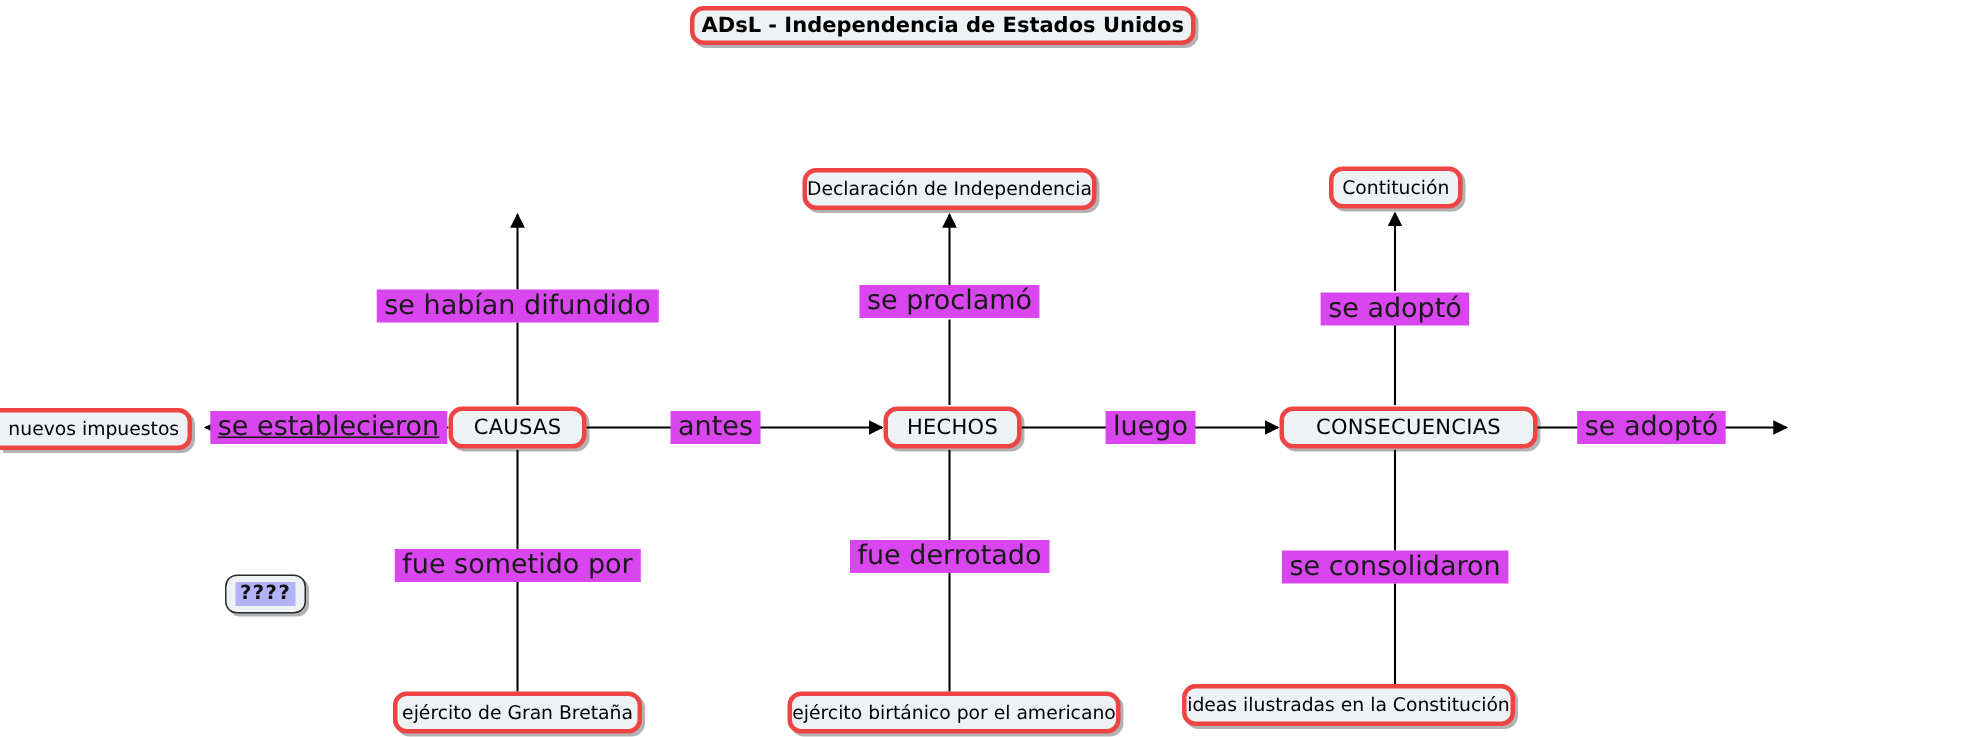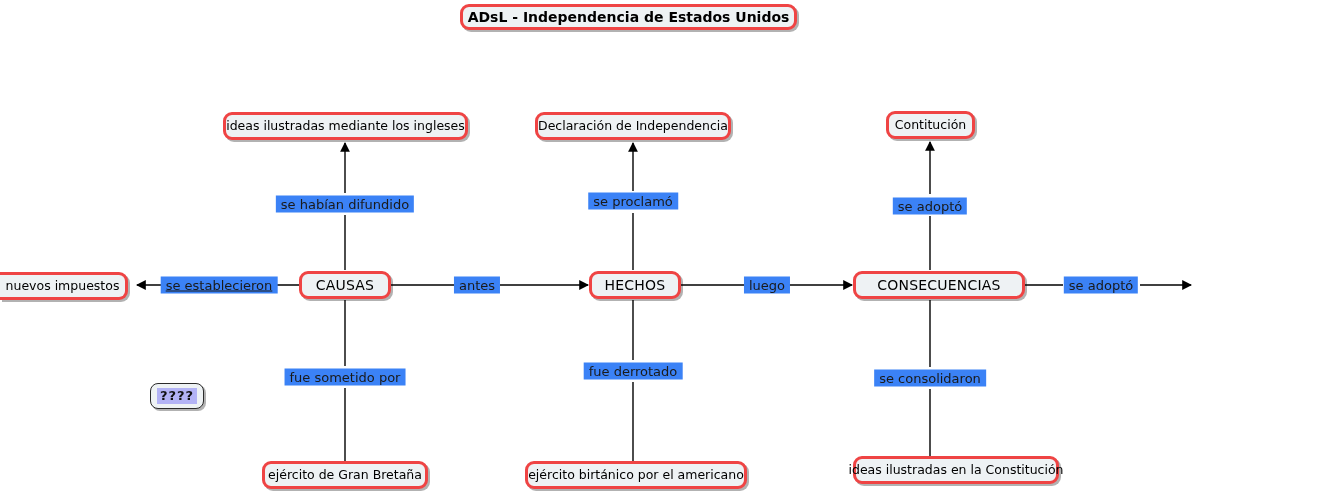--- a/index.html
+++ b/index.html
@@ -67,23 +67,23 @@
   
   .node.clipped-left {
     border-left: none;
     border-top-left-radius: 0;
     border-bottom-left-radius: 0;
   }
 
   
   .linklabel {
     position: absolute;
-    background: #3b82f6;
+    background: #d946ef;
     color: #1a1a1a;
-    font-size: 13px;
+    font-size: 18px;
     line-height: 1;
     padding: 2px 5px;
     white-space: nowrap;
     transform: translate(-50%, -50%);
   }
 
   
   .unknown-chip {
     position: absolute;
     box-sizing: border-box;
@@ -148,40 +148,39 @@
       <line x1="633" y1="300" x2="633" y2="360"></line>
       <line x1="633" y1="382" x2="633" y2="461"></line>
 
       <line x1="930" y1="300" x2="930" y2="367"></line>
       <line x1="930" y1="389" x2="930" y2="461"></line>
     </g>
   </svg>
 
   <div class="node title" style="left:460px; top:4px; width:337px;">ADsL - Independencia de Estados Unidos</div>
 
-  <div class="node" style="left:223px; top:112px; width:245px;">ideas ilustradas mediante los ingleses</div>
 
   <div class="node" style="left:535px; top:112px; width:196px;">Declaración de Independencia</div>
 
   <div class="node" style="left:886px; top:111px; width:89px;">Contitución</div>
 
   <div class="node clipped-left" style="left:0px; top:272px; width:128px;">nuevos impuestos</div>
 
   <div class="node main" style="left:299px; top:271px; width:92px;">CAUSAS</div>
 
   <div class="node main" style="left:589px; top:271px; width:92px;">HECHOS</div>
 
   <div class="node main" style="left:853px; top:271px; width:172px;">CONSECUENCIAS</div>
 
 
   <div class="node" style="left:262px; top:461px; width:166px;">ejército de Gran Bretaña</div>
 
   <div class="node" style="left:525px; top:461px; width:222px;">ejército birtánico por el americano</div>
 
-  <div class="node" style="left:853px; top:456px; width:206px;">ideas ilustradas en la Constitución</div>
+  <div class="node" style="left:788px; top:456px; width:222px;">ideas ilustradas en la Constitución</div>
 
   <div class="linklabel" style="left:219px; top:285px;text-decoration:underline;">se establecieron</div>
 
   <div class="linklabel" style="left:477px; top:285px;">antes</div>
 
   <div class="linklabel" style="left:767px; top:285px;">luego</div>
 
   <div class="linklabel" style="left:1101px; top:285px;">se adoptó</div>
 
   <div class="linklabel" style="left:345px; top:204px;">se habían difundido</div>

